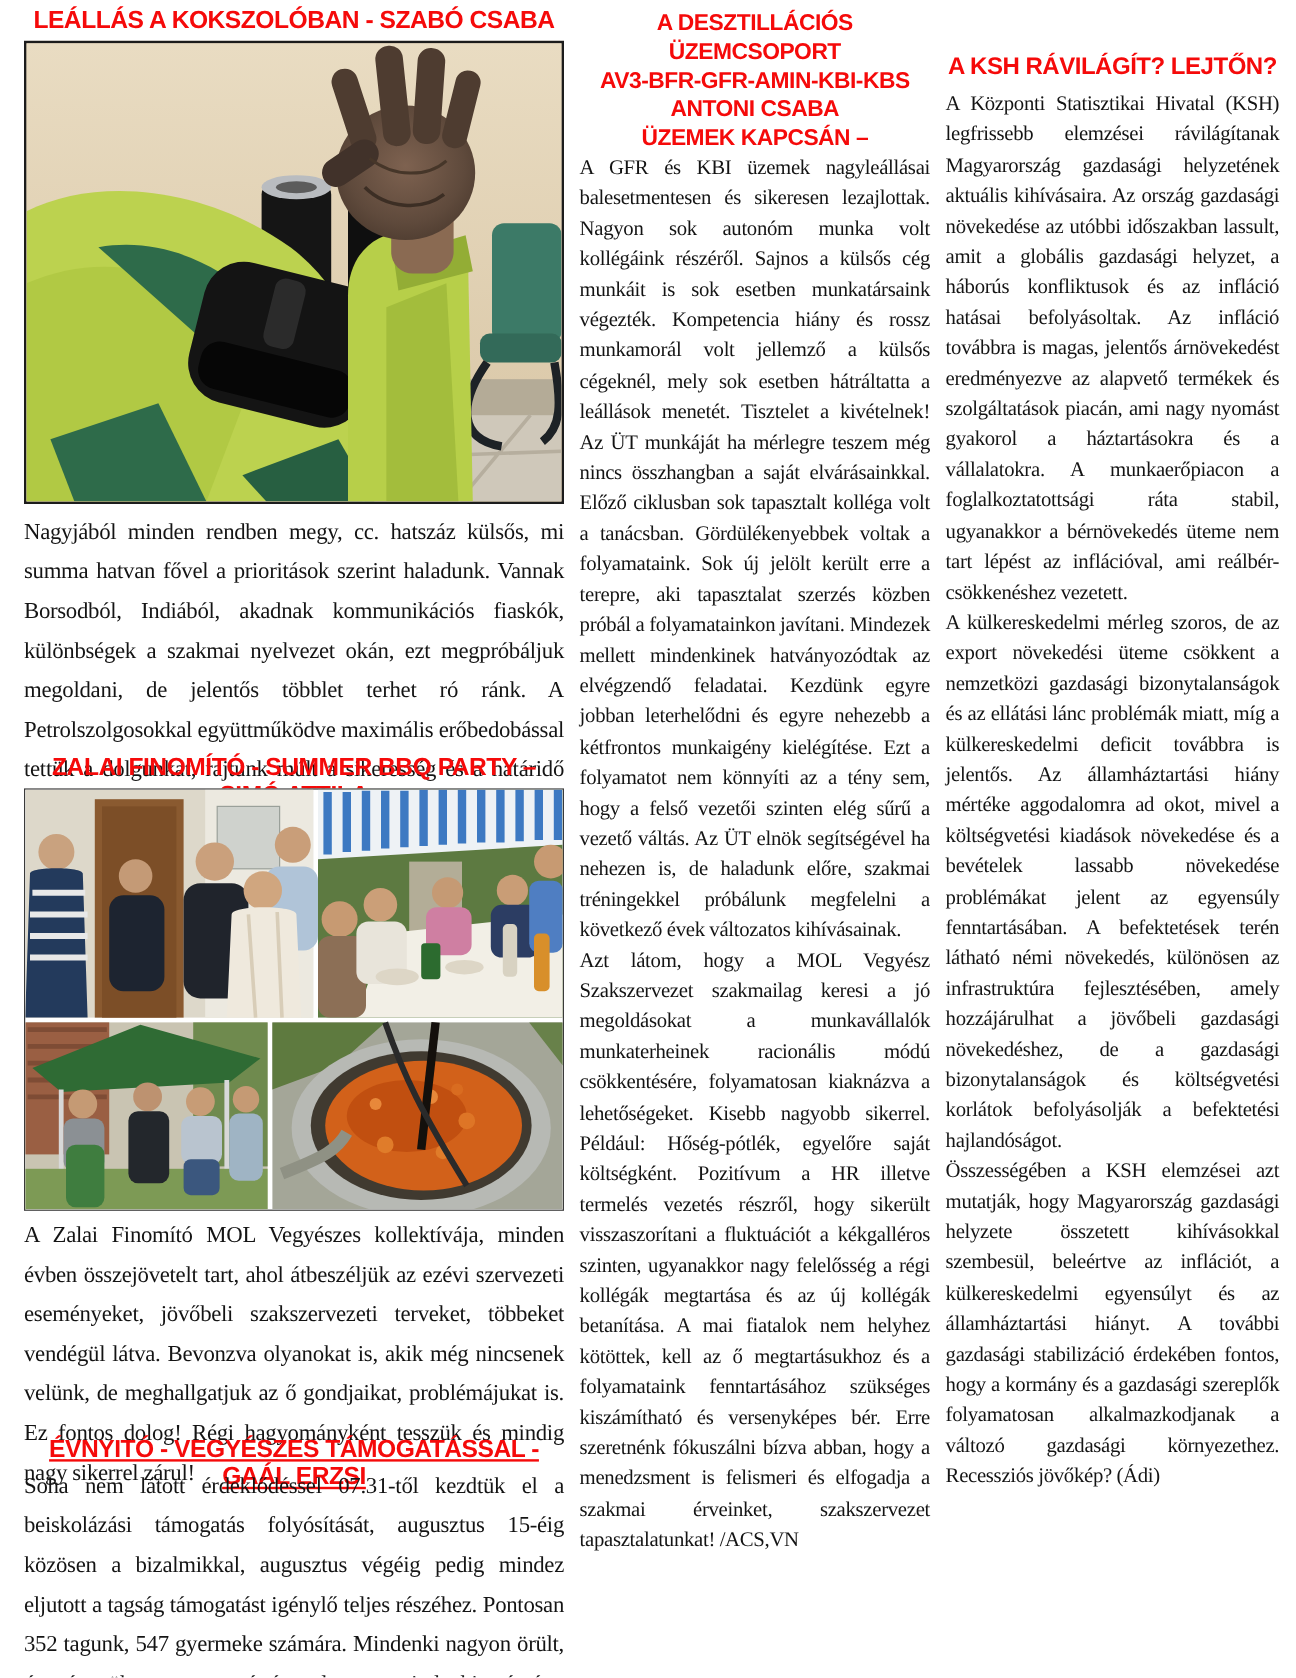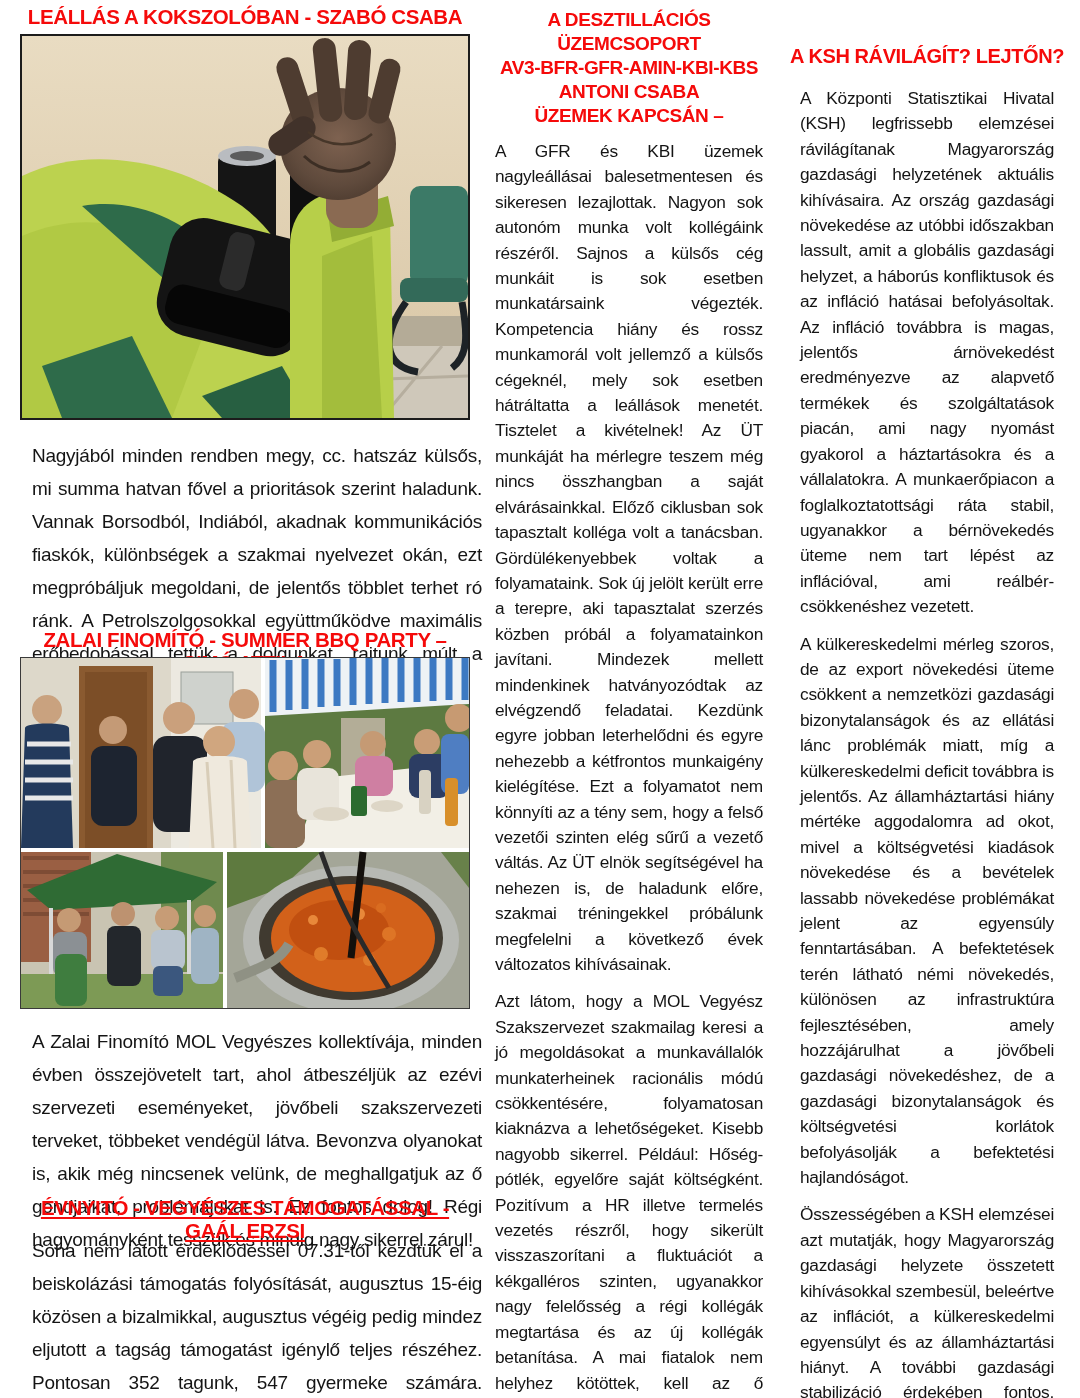--- a/index.html
+++ b/index.html
@@ -15,21 +15,21 @@
   .headline{
     font-weight:bold;color:#f50A0a;text-align:center;
     letter-spacing:-0.4px;line-height:1.12;
   }
   .h-col1{font-size:20.5px;}
   .h-col2{font-size:19px;line-height:24px;text-align:center;}
   .h-col3{font-size:20px;}
 
   .body-text{
     color:#141414;text-align:justify;letter-spacing:-0.25px;
-    margin:12px;word-spacing:-0.2px;
+    margin:0;word-spacing:-0.2px;font-family:Liberation Serif, serif;
   }
   .b-col1{font-size:19px;line-height:33px;}
   .b-col23{font-size:17.3px;line-height:25.4px;}
 
   .abs{position:absolute;}
 
   .photo-frame{
     position:absolute;left:0;width:450px;background:#e6d8bd;
     border:2px solid #1c1c1c;box-sizing:border-box;overflow:hidden;
   }

